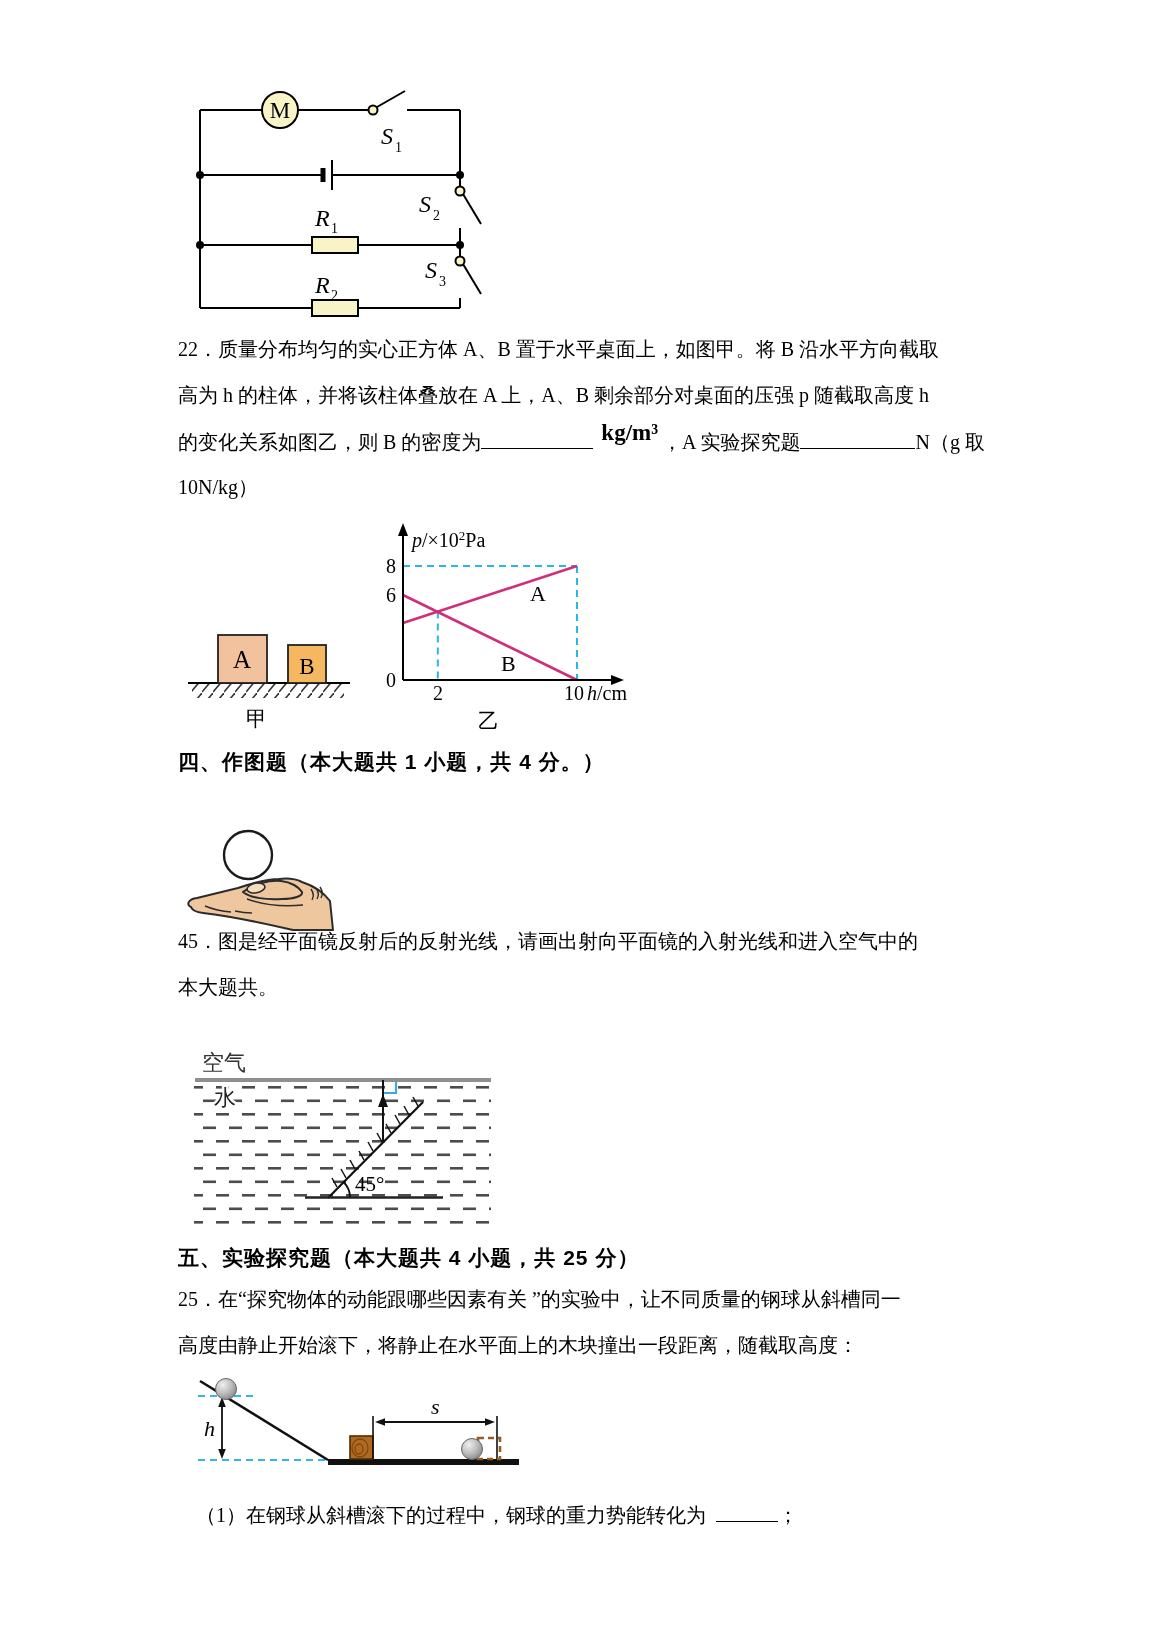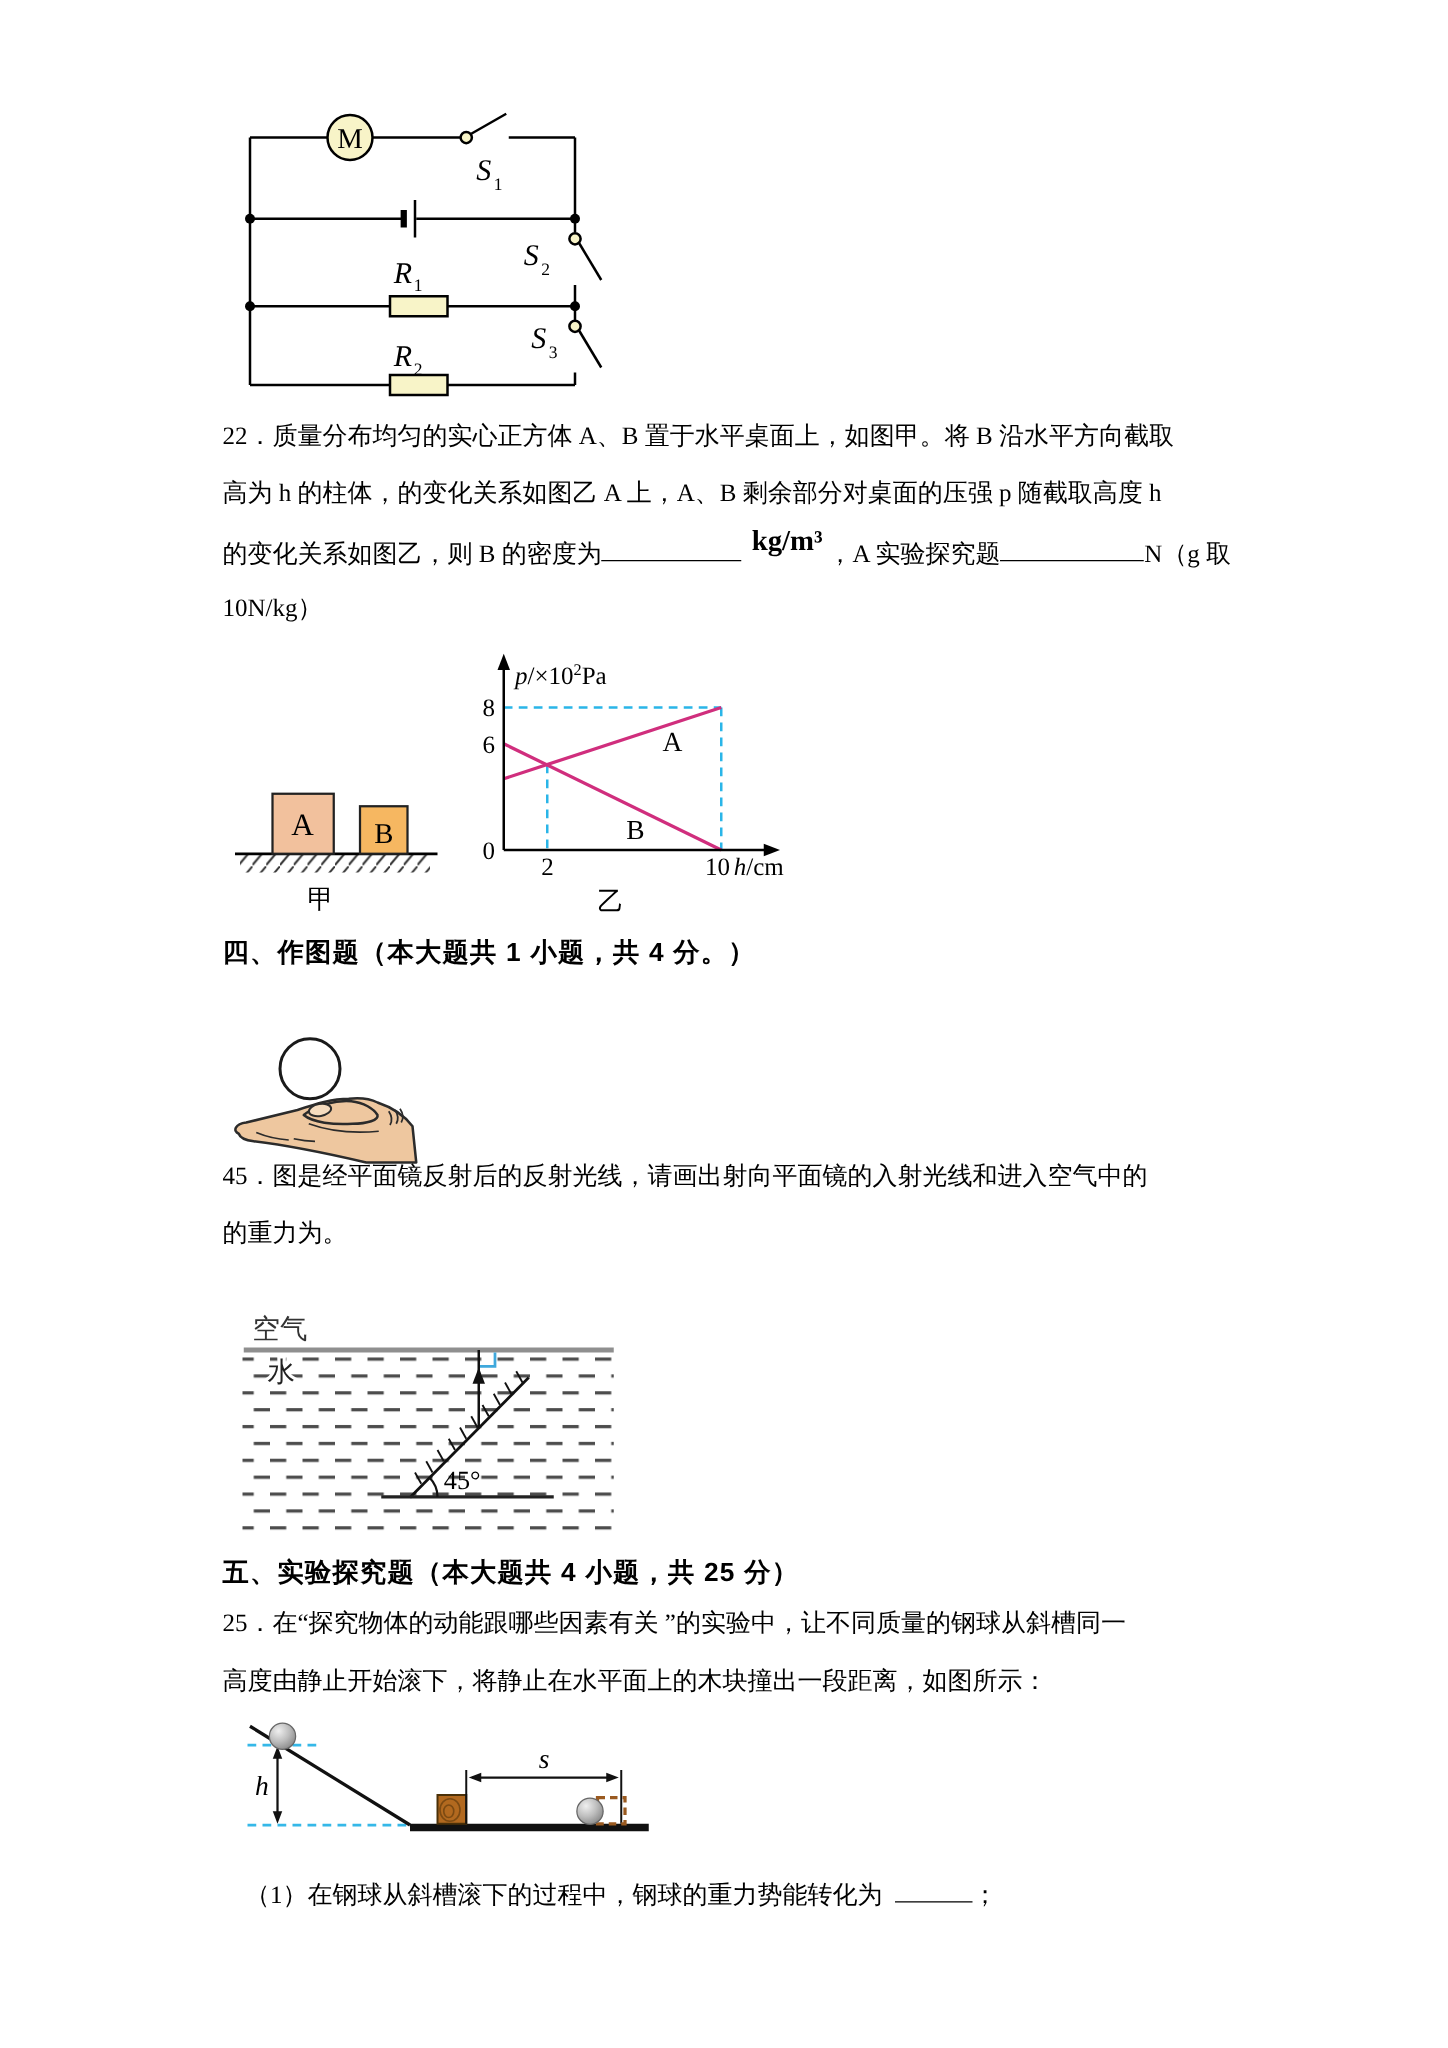--- a/index.html
+++ b/index.html
@@ -78,21 +78,21 @@
     <text x="248" y="142" font-size="14">2</text>
     <text class="it" x="240" y="200" font-size="24">S</text>
     <text x="254" y="208" font-size="14">3</text>
     <text class="it" x="130" y="148" font-size="24">R</text>
     <text x="146" y="155" font-size="14">1</text>
     <text class="it" x="130" y="215" font-size="24">R</text>
     <text x="146" y="222" font-size="14">2</text>
   </svg>
 
   <div class="t" style="left:178px;top:336px">22．质量分布均匀的实心正方体 A、B 置于水平桌面上，如图甲。将 B 沿水平方向截取</div>
-  <div class="t" style="left:178px;top:382px">高为 h 的柱体，的变化关系如图乙 A 上，A、B 剩余部分对桌面的压强 p 随截取高度 h</div>
+  <div class="t" style="left:178px;top:382px">高为 h 的柱体，并将该柱体叠放在 A 上，A、B 剩余部分对桌面的压强 p 随截取高度 h</div>
   <div class="t" style="left:178px;top:428px">
     <span>的变化关系如图乙，则 B 的密度为</span><span class="blank w112"></span><span class="unit-sup">kg/m³</span><span>，A 实验探究题</span><span class="blank w115"></span><span>N（g 取</span>
   </div>
   <div class="t" style="left:178px;top:474px">10N/kg）</div>
 
   <svg style="left:180px;top:623px" width="180" height="85" viewBox="0 0 180 85">
     <defs>
       <pattern id="hatch" width="11" height="14" patternUnits="userSpaceOnUse">
         <line x1="11" y1="0" x2="0" y2="13" stroke="#333" stroke-width="1.6"></line>
       </pattern>
@@ -150,21 +150,21 @@
       <path d="M133,62 q 4,6 1,11"></path>
       <path d="M137,61 q 4,6 1,11"></path>
       <path d="M22,80 q 12,5 26,6"></path>
       <path d="M52,85 q 9,2 17,2"></path>
       <path d="M64,73 q 25,9 56,6"></path>
     </g>
     <circle cx="65" cy="29" r="24" fill="#ffffff" stroke="#1a1a1a" stroke-width="2.4"></circle>
   </svg>
 
   <div class="t" style="left:178px;top:928px">45．图是经平面镜反射后的反射光线，请画出射向平面镜的入射光线和进入空气中的</div>
-  <div class="t" style="left:178px;top:974px">的重力为。</div>
+  <div class="t" style="left:178px;top:974px">本大题共。</div>
 
   <svg style="left:190px;top:1028px" width="305" height="202" viewBox="0 0 305 202">
     <defs>
       <pattern id="wdash" width="26" height="27" patternUnits="userSpaceOnUse">
         <rect x="0" y="4" width="13" height="2.6" fill="#4c4c4c"></rect>
         <rect x="13" y="17.5" width="13" height="2.6" fill="#4c4c4c"></rect>
       </pattern>
     </defs>
     <rect x="4" y="56" width="297" height="142" fill="url(#wdash)"></rect>
     <line x1="5" y1="52" x2="301" y2="52" stroke="#8f8f8f" stroke-width="4"></line>
@@ -189,21 +189,21 @@
       <line x1="219" y1="87" x2="214" y2="78"></line>
       <line x1="228" y1="78" x2="223" y2="69"></line>
     </g>
     <line x1="115" y1="169.5" x2="253" y2="169.5" stroke="#222" stroke-width="2.5"></line>
     <path d="M160,169.5 A22,22 0 0 0 153.5,154" fill="none" stroke="#111" stroke-width="1.8"></path>
     <text x="165" y="163" font-size="21">45°</text>
   </svg>
 
   <div class="h" style="left:178px;top:1244px">五、实验探究题（本大题共 4 小题，共 25 分）</div>
   <div class="t" style="left:178px;top:1286px">25．在“探究物体的动能跟哪些因素有关 ”的实验中，让不同质量的钢球从斜槽同一</div>
-  <div class="t" style="left:178px;top:1332px">高度由静止开始滚下，将静止在水平面上的木块撞出一段距离，如图所示：</div>
+  <div class="t" style="left:178px;top:1332px">高度由静止开始滚下，将静止在水平面上的木块撞出一段距离，随截取高度：</div>
 
   <svg style="left:185px;top:1376px" width="345" height="95" viewBox="0 0 345 95">
     <defs>
       <radialGradient id="ballg" cx="35%" cy="30%" r="75%">
         <stop offset="0" stop-color="#efefef"></stop>
         <stop offset="0.55" stop-color="#bdbdbd"></stop>
         <stop offset="1" stop-color="#8a8a8a"></stop>
       </radialGradient>
     </defs>
 

